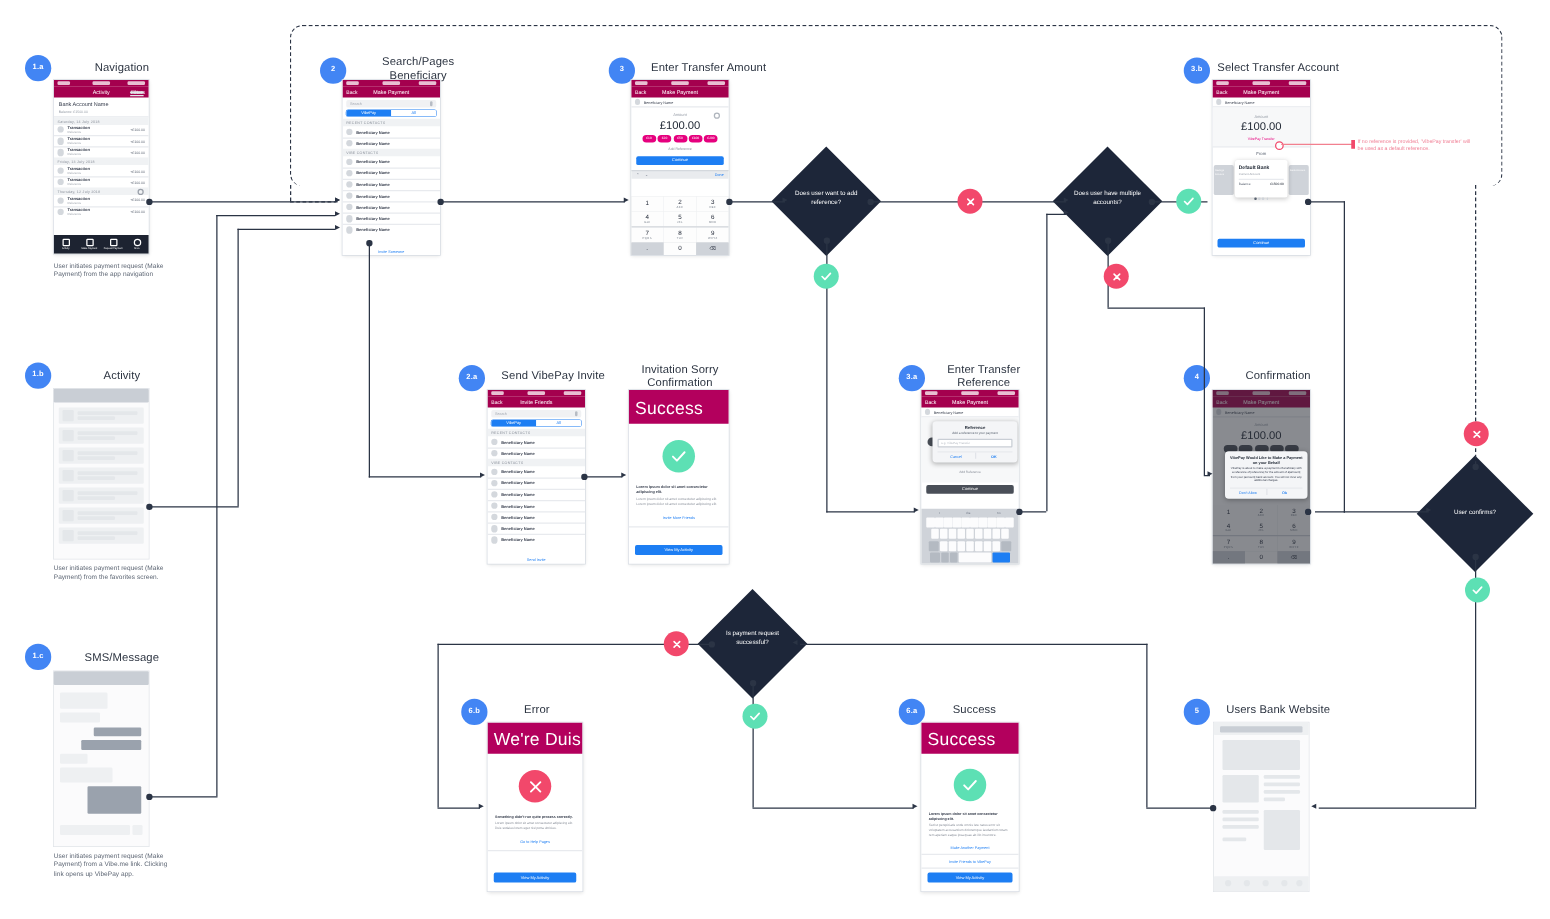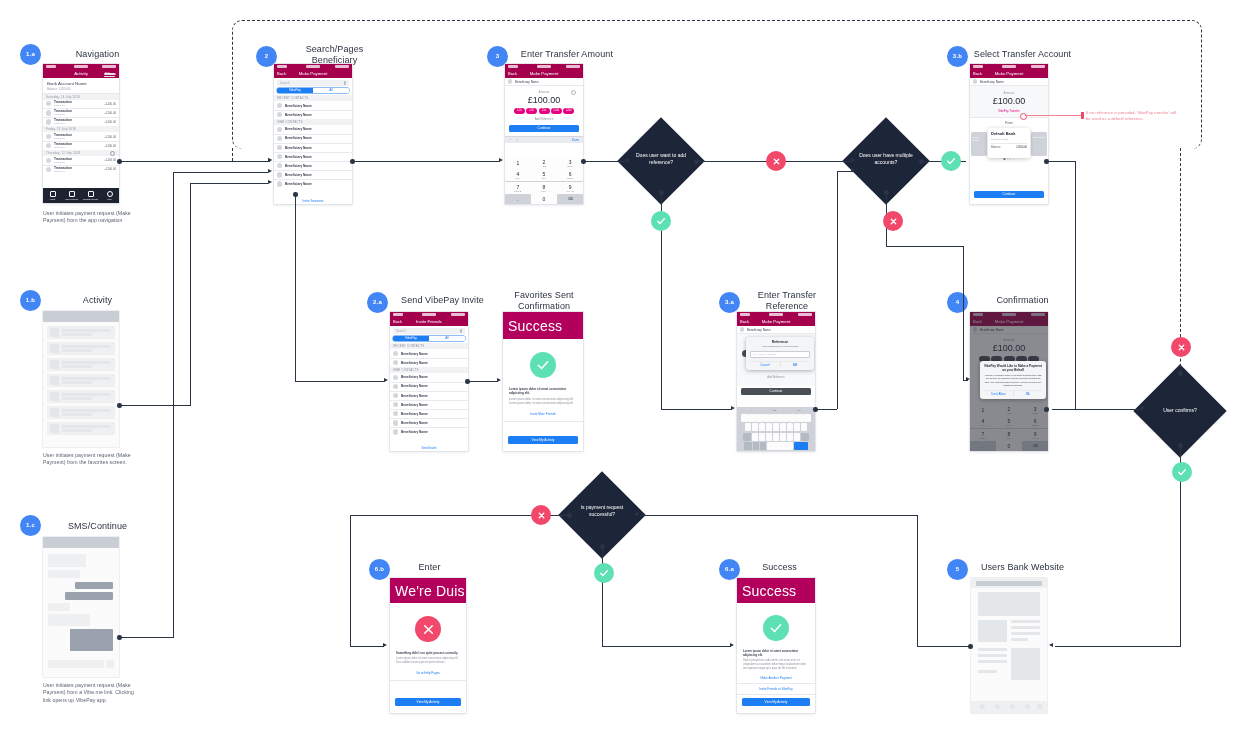--- a/index.html
+++ b/index.html
@@ -273,21 +273,21 @@
     <div class="wb" style="left:19px;top:98px;width:48px;height:2.6px;"></div>
     <div class="wb" style="left:19px;top:102.4px;width:30px;height:2.6px;"></div>
     <div class="wb lite" style="left:4px;top:111px;width:68px;height:13px;"></div>
     <div class="wb" style="left:7px;top:113px;width:9px;height:9px;"></div>
     <div class="wb" style="left:19px;top:114px;width:48px;height:2.6px;"></div>
     <div class="wb" style="left:19px;top:118.4px;width:30px;height:2.6px;"></div>
   </div>
   <div class="caption" style="left:43px;top:452px;">User initiates payment request (Make Payment) from the favorites screen.</div>
 
   <div class="badge" style="left:20px;top:515px;">1.c</div>
-  <div class="sec-title" style="left:45px;top:521px;width:105px;">SMS/Continue</div>
+  <div class="sec-title" style="left:45px;top:521px;width:105px;">SMS/Message</div>
   <div class="wire" style="left:43px;top:537px;width:76px;height:140px;">
     <div class="wb mid" style="left:0;top:0;width:76px;height:11px;"></div>
     <div class="wb lite" style="left:5px;top:17px;width:38px;height:13px;"></div>
     <div class="wb lite" style="left:5px;top:33px;width:32px;height:8px;"></div>
     <div class="wb dark" style="left:32px;top:45px;width:38px;height:7px;"></div>
     <div class="wb dark" style="left:22px;top:55px;width:48px;height:8px;"></div>
     <div class="wb lite" style="left:5px;top:66px;width:22px;height:8px;"></div>
     <div class="wb lite" style="left:5px;top:77px;width:42px;height:12px;"></div>
     <div class="wb dark" style="left:27px;top:92px;width:43px;height:22px;"></div>
     <div class="wb lite" style="left:5px;top:123px;width:56px;height:8px;"></div>
@@ -576,21 +576,21 @@
         <div class="rn">Beneficiary Name</div>
       </div>
     <div class="hr"></div>
     <div class="row">
         <div class="av"></div>
         <div class="rn">Beneficiary Name</div>
       </div>
     <div class="abs" style="left:0;bottom:1.5px;width:78px;text-align:center;font-size:3px;color:#1d7ef3;">Send Invite</div>
   </div>
 
-  <div class="sec-title" style="left:490px;top:290px;width:108px;">Favorites Sent Confirmation</div>
+  <div class="sec-title" style="left:490px;top:290px;width:108px;">Invitation Sorry Confirmation</div>
 
   <div class="phone" style="left:503px;top:312px;width:80px;height:139px;">
     <div class="bighead" style="height:27px;display:flex;align-items:center;padding-left:5px;">
       <span>Success</span>
     </div>
     <div style="text-align:center;padding-top:13px;">
       <div class="circle-ok" style="width:26px;height:26px;margin:0 auto;">
         <svg width="14" height="14" viewBox="0 0 24 24" aria-hidden="true">
           <path d="M4 12.5 L9.5 18 L20 6.5" fill="none" stroke="#fff" stroke-width="2.6" stroke-linecap="round" stroke-linejoin="round"></path>
         </svg>
@@ -775,21 +775,21 @@
       <div class="hr" style="margin-top:3px;"></div>
       <div style="display:flex;">
         <div style="flex:1;text-align:center;font-size:2.9px;color:#1d7ef3;padding-top:1.5px;">Don't Allow</div>
         <div style="width:.4px;background:#e1e4e9;"></div>
         <div style="flex:1;text-align:center;font-size:2.9px;color:#1d7ef3;padding-top:1.5px;font-weight:600;">Ok</div>
       </div>
     </div>
   </div>
 
   <div class="badge" style="left:369px;top:559px;">6.b</div>
-  <div class="sec-title" style="left:392px;top:562px;width:75px;">Enter</div>
+  <div class="sec-title" style="left:392px;top:562px;width:75px;">Error</div>
 
   <div class="phone" style="left:390px;top:578px;width:76px;height:135px;">
     <div class="bighead" style="height:25px;display:flex;align-items:center;padding-left:5px;">
       <span>We're Duis</span>
     </div>
     <div style="text-align:center;padding-top:13px;">
       <div class="circle-err" style="width:26px;height:26px;margin:0 auto;">
         <svg width="13" height="13" viewBox="0 0 24 24" aria-hidden="true">
           <path d="M5 5 L19 19 M19 5 L5 19" fill="none" stroke="#fff" stroke-width="2.8" stroke-linecap="round"></path>
         </svg>

